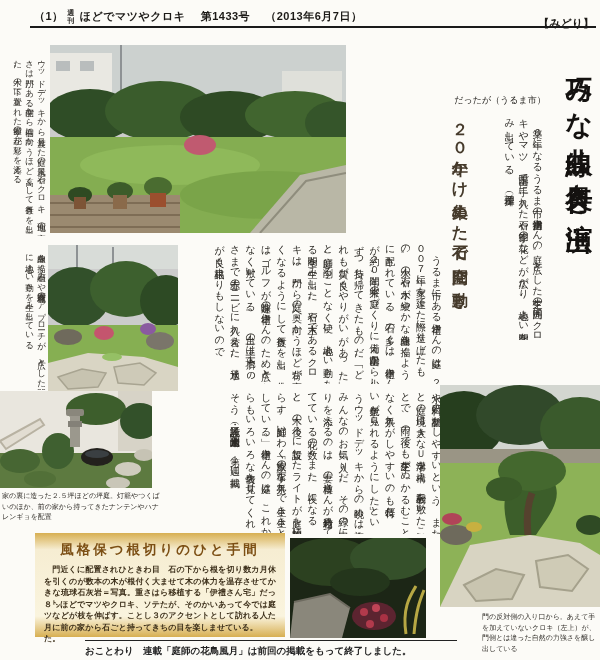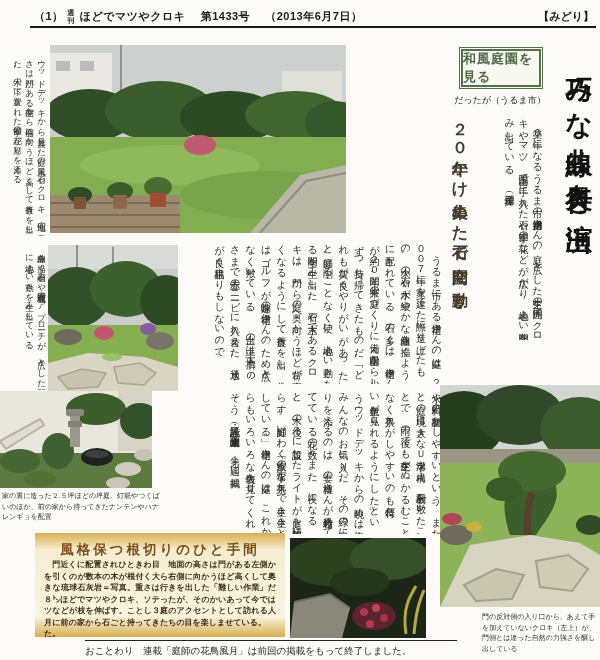--- a/index.html
+++ b/index.html
@@ -9,21 +9,21 @@
     position:relative; width:600px; height:660px; margin:0 auto;
     background:#fcfbf7; overflow:hidden; color:#1c1a17;
   }
   .serif { font-family:"Liberation Serif","DejaVu Serif",serif; }
   .v { writing-mode:vertical-rl; text-orientation:mixed; }
   .abs { position:absolute; }
 
   
   #hdr-left { left:34px; top:9px; font-size:11px; font-weight:bold; letter-spacing:.5px; }
   #hdr-left .prefix { font-size:7px; display:inline-block; width:9px; line-height:8px; vertical-align:middle; }
-  #hdr-right { right:6px; top:9px; font-size:11px; font-weight:bold; }
+  #hdr-right { right:6px; top:16px; font-size:11px; font-weight:bold; }
   #hdr-rule { left:30px; top:26px; width:566px; border-top:2px solid #1a1a1a; }
 
   
   #headline { right:3px; top:56px; height:336px; font-size:27px; font-weight:bold;
               letter-spacing:3px; color:#141210; }
   #subhead  { left:449px; top:112px; height:272px; font-size:16px; font-weight:bold;
               letter-spacing:2px; color:#453a2b; }
   #lead { left:486px; top:112px; width:58px; height:228px; font-size:10px;
           line-height:14px; color:#2c2a26; overflow:hidden; }
   #lead .byline { margin-top:6px; }
@@ -57,47 +57,44 @@
   #photo-4 { left:440px; top:385px; width:160px; height:222px; }
   #photo-5 { left:290px; top:538px; width:136px; height:100px; }
 
   
   #feature {
     left:35px; top:533px; width:250px; height:104px;
     background:linear-gradient(180deg,#d7af52 0%,#f6edd2 16%,#faf4de 80%,#d7af52 100%);
     padding:8px 9px 6px 9px;
   }
   #feature h2 { font-size:13.5px; letter-spacing:3px; text-align:center;
-                color:#7c4f14; font-weight:bold; 
+                color:#7c4f14; font-weight:bold; margin-bottom:5px;
                 font-family:"Liberation Serif","DejaVu Serif",serif; }
   #feature .cols { display:flex; }
   #feature .col { flex:1; font-size:8px; line-height:11.5px; font-weight:bold; color:#3c2f1a; text-align:justify; }
 
   
   #foot-rule { left:85px; top:640px; width:372px; border-top:1.5px solid #222; }
-  #notice { left:85px; top:645px; font-size:9.5px; font-weight:normal; color:#222; }
+  #notice { left:85px; top:645px; font-size:9.5px; font-weight:bold; color:#222; }
 </style>
 </head>
 <body>
 
 <div id="page">
 
   <div id="hdr-left" class="abs">
     <span>（1）</span>
     <span class="prefix">週刊</span>
     <span>ほどでマツやクロキ</span>　
     <span>第1433号</span>　
     <span>（2013年6月7日）</span>
   </div>
   <div id="hdr-right" class="abs">【みどり】</div>
   <div id="hdr-rule" class="abs"></div>
 
-  <div id="logo" class="abs serif">
-    <span>和風庭園を見る</span>
-  </div>
   <div id="location" class="abs">だったが（うるま市）</div>
 
   <div id="headline" class="abs v serif">巧みな曲線　奥行き演出</div>
   <div id="subhead" class="abs v serif">２０年かけ集めた石で空間に動き</div>
   <div id="lead" class="abs v serif">
     <span>　築６年になるうるま市の伊禮吉満さんの庭。広々とした芝生の周囲にクロキやマツ、富山県で手に入れた石や季節の花などが広がり、心地よい空間を生み出している。</span>
     <span class="byline">（岸科理子）</span>
   </div>
 
   <div id="photo-1" class="abs photo">
@@ -179,21 +176,21 @@
       <ellipse cx="118" cy="92" rx="12" ry="6" fill="#c9c6b8"></ellipse>
       <ellipse cx="40" cy="88" rx="16" ry="8" fill="#527038"></ellipse>
     </svg>
   </div>
   <div id="cap-tsubo" class="abs cap-h">家の裏に造った２.５坪ほどの坪庭。灯籠やつくばいのほか、前の家から持ってきたナンテンやハナレンギョを配置</div>
 
   <div id="feature" class="abs">
     <h2>風格保つ根切りのひと手間</h2>
     <div class="cols">
       <div class="col">　門近くに配置されひときわ目を引くのが数本の木が根付く大きな琉球石灰岩＝写真。重さは８㌧ほどでマツやクロキ、ソテツなどが枝を伸ばす。ことし３月に前の家から石ごと持ってきた。</div>
-      <div class="col">　地面の高さは門がある左側から右側に向かうほど高くして奥行きを出した「難しい作業」だったが、そのかいあって今では庭のアクセントとして訪れる人たちの目を楽しませている。</div>
+      <div class="col">　石の下から根を切り数カ月休ませて木の体力を温存させてから移植する「伊禮さん宅」だったが、そのかいあって今では庭のアクセントとして訪れる人たちの目を楽しませている。</div>
     </div>
   </div>
 
   <div id="photo-5" class="abs photo">
     <svg width="136" height="100" viewBox="0 0 136 100">
       <rect width="136" height="100" fill="#1c2616"></rect>
       <ellipse cx="40" cy="24" rx="44" ry="24" fill="#2c4120"></ellipse>
       <ellipse cx="100" cy="20" rx="40" ry="22" fill="#35502a"></ellipse>
       <ellipse cx="70" cy="44" rx="30" ry="14" fill="#24361c"></ellipse>
       <path d="M0,100 L4,64 40,56 60,70 52,100 Z" fill="#8a877b"></path>

